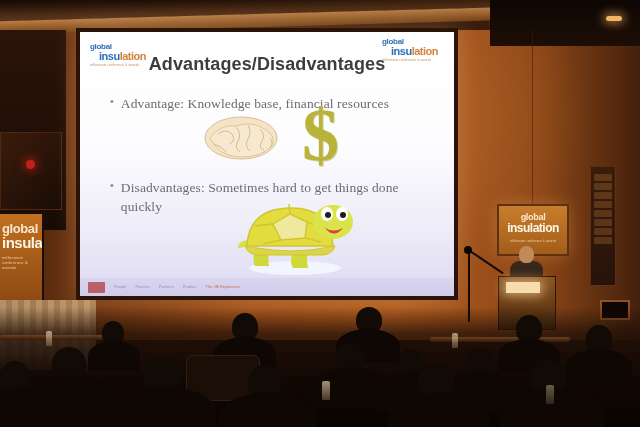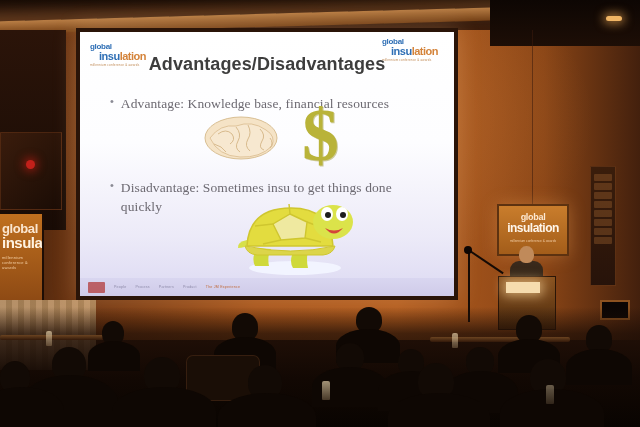--- a/index.html
+++ b/index.html
@@ -265,21 +265,21 @@
           <path d="M58 19 Q64 25 60 31 Q56 38 62 40"></path>
           <path d="M12 34 Q20 36 24 42"></path>
           <path d="M68 28 Q72 33 68 38"></path>
         </g>
       </svg>
 
       <div class="dollar">$</div>
 
       <div class="bullet" id="b2">
         <span class="dot">•</span>
-        <span class="txt">Disadvantage: Sometimes insu to get things done quickly</span>
+        <span class="txt">Disadvantages: Sometimes hard to get things done quickly</span>
       </div>
 
       <svg class="turtle" viewBox="0 0 118 86">
         <ellipse cx="60" cy="76" rx="46" ry="7" fill="#f2f4ff"></ellipse>
 
         <path d="M22 56 q-6 10 -2 18 l14 0 q-2 -10 2 -17Z" fill="#cfd93a"></path>
         <path d="M58 60 q-4 10 0 16 l15 0 q-2 -9 0 -16Z" fill="#cfd93a"></path>
 
         <path d="M12 48 q-10 2 -9 8 q7 0 11 -4Z" fill="#d7e04a"></path>
 

